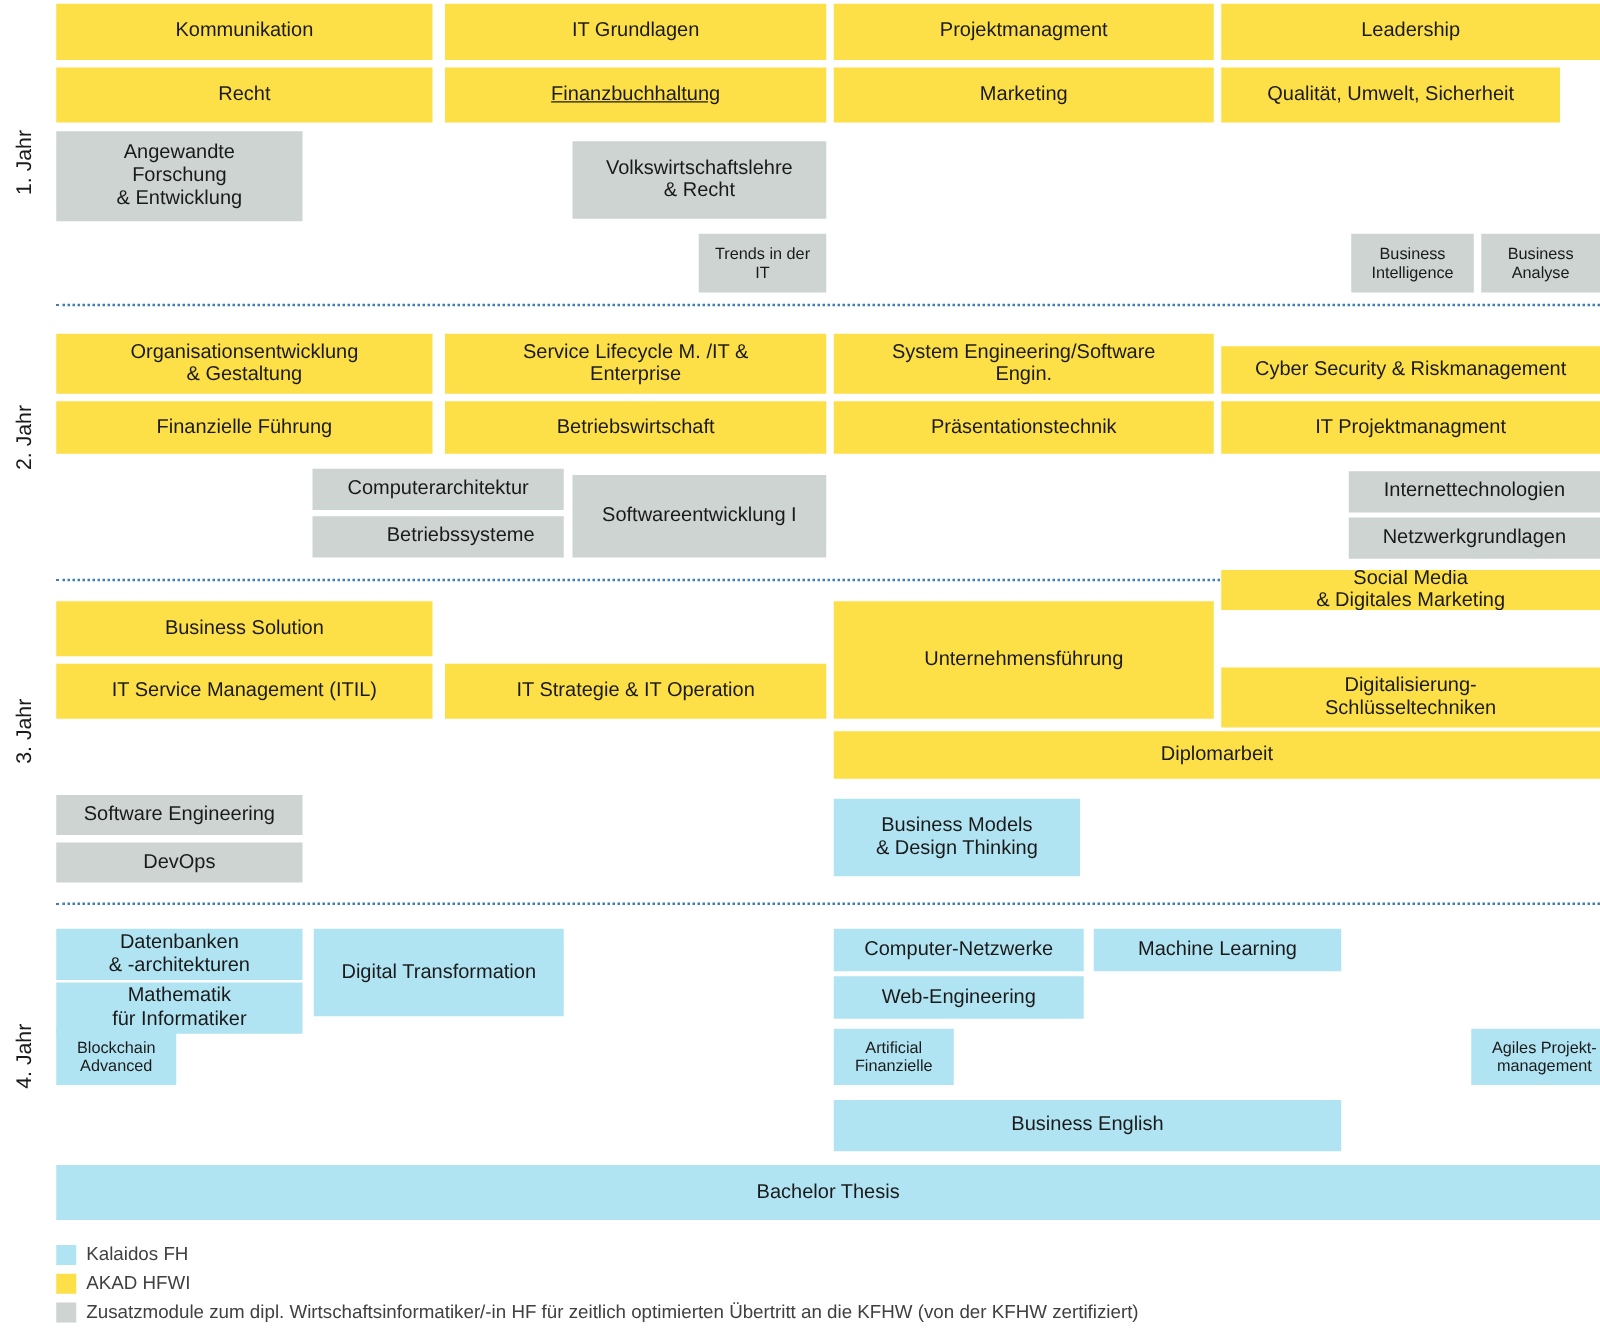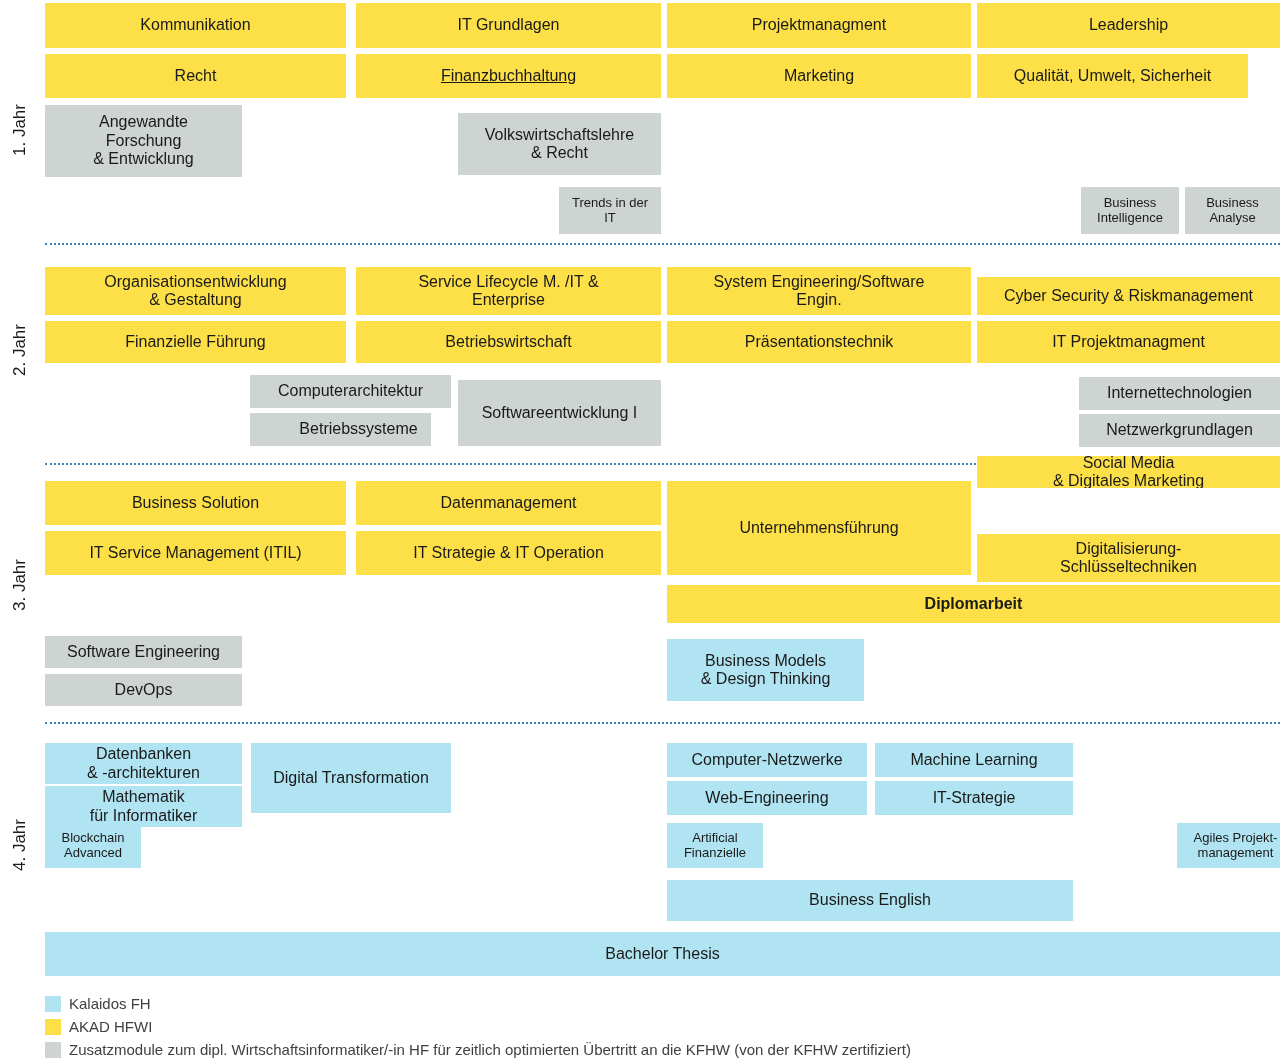--- a/index.html
+++ b/index.html
@@ -121,46 +121,44 @@
 Enterprise</div>
     <div class="box green" style="left: 667px; top: 267px; width: 304px; height: 48px;">System Engineering/Software
 Engin.</div>
     <div class="box green" style="left: 977px; top: 277px; width: 303px; height: 38px;">Cyber Security &amp; Riskmanagement</div>
     <div class="box green" style="left: 45px; top: 321px; width: 301px; height: 42px;">Finanzielle Führung</div>
     <div class="box green" style="left: 356px; top: 321px; width: 305px; height: 42px;">Betriebswirtschaft</div>
     <div class="box green" style="left: 667px; top: 321px; width: 304px; height: 42px;">Präsentationstechnik</div>
     <div class="box green" style="left: 977px; top: 321px; width: 303px; height: 42px;">IT Projektmanagment</div>
     <div class="box gray" style="left: 250px; top: 375px; width: 201px; height: 33px;">Computerarchitektur</div>
     <div class="box gray" style="left: 458px; top: 380px; width: 203px; height: 66px;">Softwareentwicklung I</div>
-    <div class="box gray" style="left: 250px; top: 413px; width: 181px; height: 33px; padding-left: 40px;">Betriebssysteme</div>
+    <div class="box gray" style="left: 250px; top: 413px; width: 201px; height: 33px; padding-left: 40px;">Betriebssysteme</div>
     <div class="box gray" style="left: 1079px; top: 377px; width: 201px; height: 33px;">Internettechnologien</div>
     <div class="box gray" style="left: 1079px; top: 414px; width: 201px; height: 33px;">Netzwerkgrundlagen</div>
     <div class="box green" style="left: 45px; top: 481px; width: 301px; height: 44px;">Business Solution</div>
-    <div class="box green" style="left: 356px; top: 481px; width: 305px; height: 44px;">Datenmanagement</div>
     <div class="box green" style="left: 667px; top: 481px; width: 304px; height: 94px;">Unternehmensführung</div>
     <div class="box green" style="left: 977px; top: 456px; width: 303px; height: 32px;">Social Media
 &amp; Digitales Marketing</div>
     <div class="box green" style="left: 45px; top: 531px; width: 301px; height: 44px;">IT Service Management (ITIL)</div>
     <div class="box green" style="left: 356px; top: 531px; width: 305px; height: 44px;">IT Strategie &amp; IT Operation</div>
     <div class="box green" style="left: 977px; top: 534px; width: 303px; height: 48px;">Digitalisierung-
 Schlüsseltechniken</div>
-    <div class="box green" style="left: 667px; top: 585px; width: 613px; height: 38px; font-weight: bold;">Diplomarbeit</div>
+    <div class="box green" style="left: 667px; top: 585px; width: 613px; height: 38px;">Diplomarbeit</div>
     <div class="box gray" style="left: 45px; top: 636px; width: 197px; height: 32px;">Software Engineering</div>
     <div class="box blue" style="left: 667px; top: 639px; width: 197px; height: 62px;">Business Models
 &amp; Design Thinking</div>
     <div class="box gray" style="left: 45px; top: 674px; width: 197px; height: 32px;">DevOps</div>
     <div class="box blue" style="left: 45px; top: 743px; width: 197px; height: 41px;">Datenbanken
 &amp; -architekturen</div>
     <div class="box blue" style="left: 251px; top: 743px; width: 200px; height: 70px;">Digital Transformation</div>
     <div class="box blue" style="left: 667px; top: 743px; width: 200px; height: 34px;">Computer-Netzwerke</div>
     <div class="box blue" style="left: 875px; top: 743px; width: 198px; height: 34px;">Machine Learning</div>
     <div class="box blue" style="left: 45px; top: 786px; width: 197px; height: 41px;">Mathematik
 für Informatiker</div>
     <div class="box blue" style="left: 667px; top: 781px; width: 200px; height: 34px;">Web-Engineering</div>
-    <div class="box blue" style="left: 875px; top: 781px; width: 198px; height: 34px;">IT-Strategie</div>
     <div class="box blue small" style="left: 45px; top: 823px; width: 96px; height: 45px;">Blockchain
 Advanced</div>
     <div class="box blue small" style="left: 667px; top: 823px; width: 96px; height: 45px;">Artificial
 Finanzielle</div>
     <div class="box blue small" style="left: 1177px; top: 823px; width: 117px; height: 45px;">Agiles Projekt-
 management</div>
     <div class="box blue" style="left: 667px; top: 880px; width: 406px; height: 41px;">Business English</div>
     <div class="box blue" style="left: 45px; top: 932px; width: 1235px; height: 44px;">Bachelor Thesis</div>
     <div id="legend">
       <div class="legend-row">

